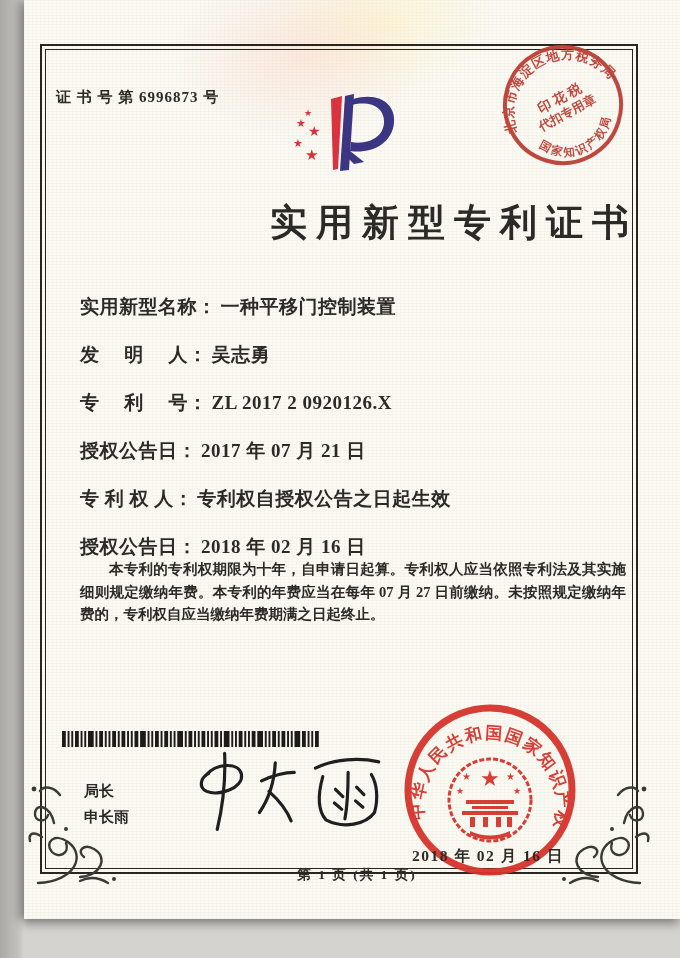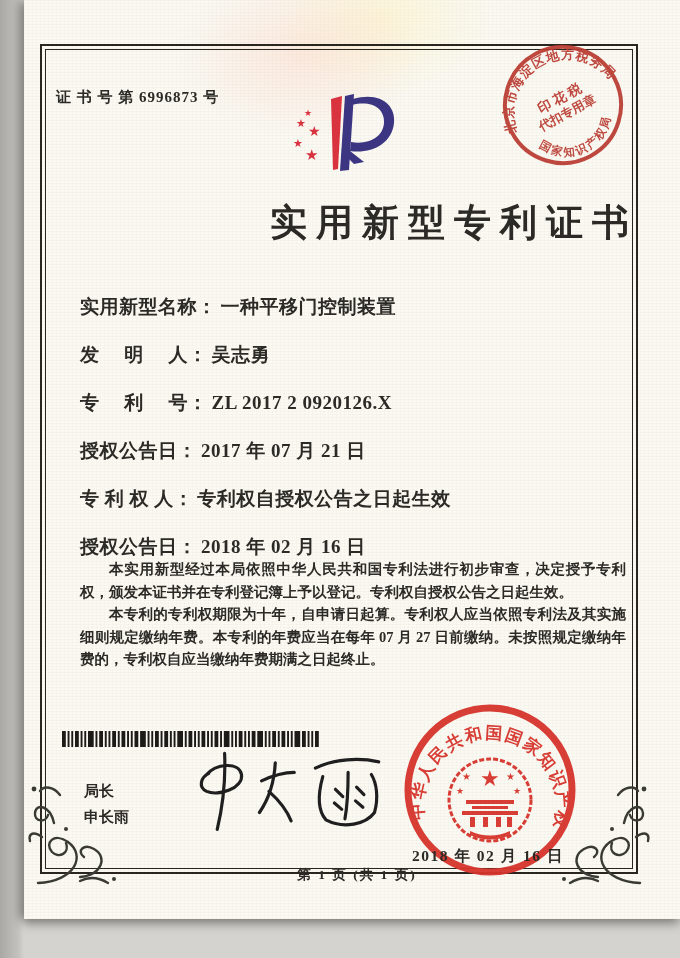--- a/index.html
+++ b/index.html
@@ -103,21 +103,20 @@
     </div>
     <div class="field-row" style="top:198px">
       <span>专 利 权 人：</span><span class="val">专利权自授权公告之日起生效</span>
     </div>
     <div class="field-row" style="top:246px">
       <span>授权公告日：</span><span class="val">2018 年 02 月 16 日</span>
     </div>
   </div>
 
   <div class="paras">
-    <p>本实用新型经过本局依照中华人民共和国专利法进行初步审查，决定授予专利权，颁发本证书并在专利登记簿上予以登记。专利权自授权公告之日起生效。</p>
     <p>本专利的专利权期限为十年，自申请日起算。专利权人应当依照专利法及其实施细则规定缴纳年费。本专利的年费应当在每年 07 月 27 日前缴纳。未按照规定缴纳年费的，专利权自应当缴纳年费期满之日起终止。</p>
   </div>
 
   <svg class="barcode" id="barcode" width="294" height="16" viewBox="0 0 294 16">
       <rect x="0" y="0" width="3.8" height="16" fill="#1c1b18"></rect>
       <rect x="5.6" y="0" width="1.9" height="16" fill="#1c1b18"></rect>
       <rect x="9.3" y="0" width="1.9" height="16" fill="#1c1b18"></rect>
       <rect x="13" y="0" width="3.8" height="16" fill="#1c1b18"></rect>
       <rect x="18.6" y="0" width="1.9" height="16" fill="#1c1b18"></rect>
       <rect x="22.3" y="0" width="1.9" height="16" fill="#1c1b18"></rect>

